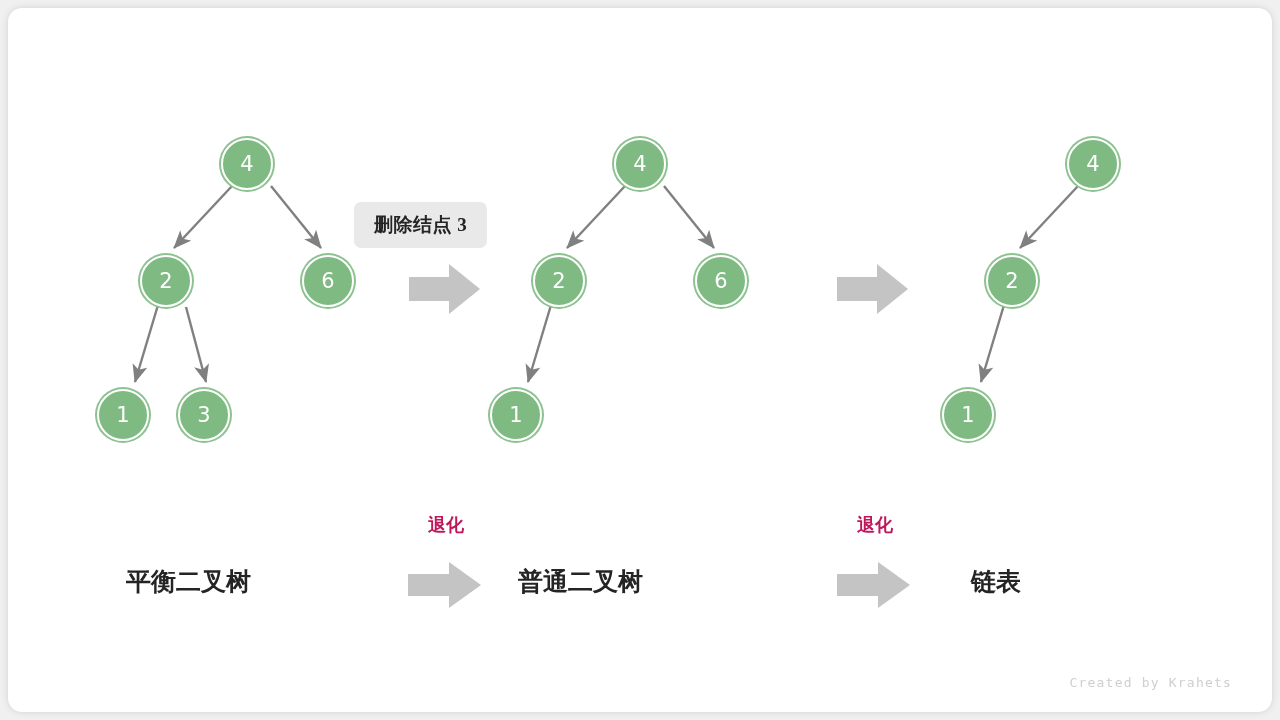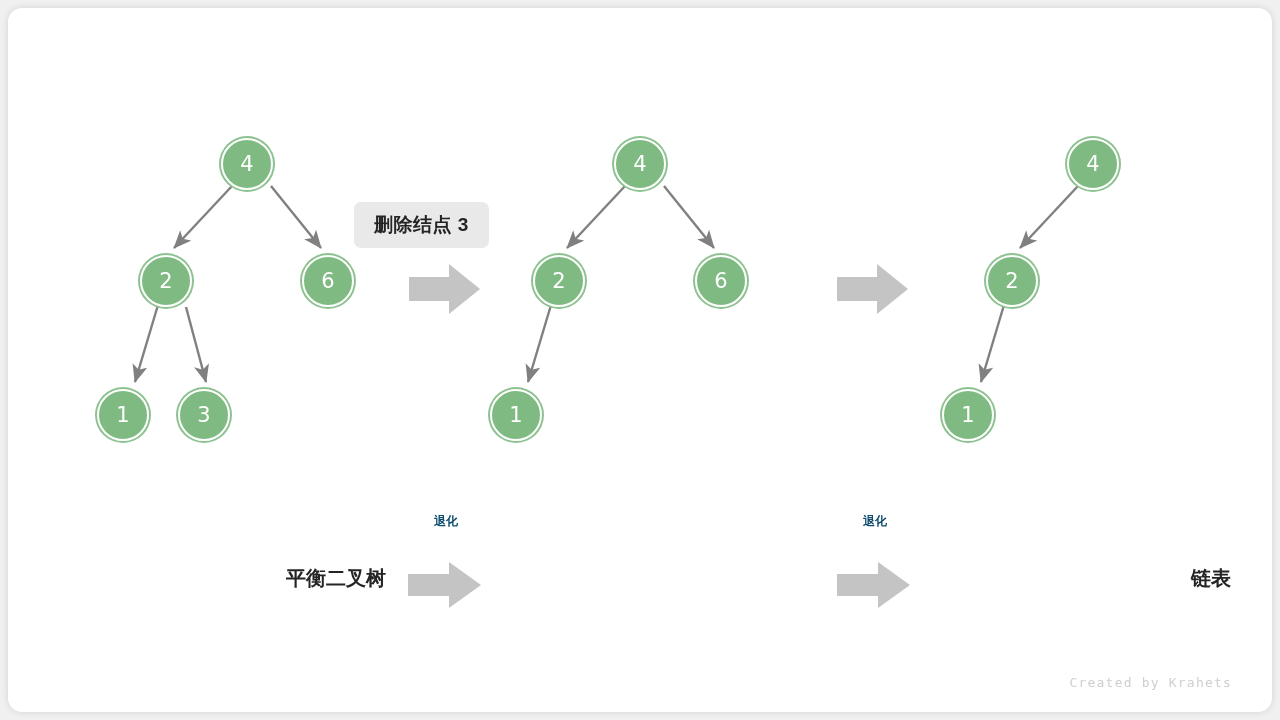--- a/index.html
+++ b/index.html
@@ -66,29 +66,29 @@
     letter-spacing: 0.5px;
     white-space: nowrap;
   }
   .blockarrow {
     position: absolute;
     color: #c4c4c4;
   }
   .caption {
     position: absolute;
     color: #242424;
-    font-size: 20px;
+    font-size: 25px;
     font-weight: bold;
     white-space: nowrap;
-    text-align: right;
+    text-align: left;
   }
   .substep {
     position: absolute;
-    color: #0c4a6e;
-    font-size: 12px;
+    color: #be185d;
+    font-size: 18px;
     font-weight: bold;
     white-space: nowrap;
     text-align: center;
   }
   .watermark {
     position: absolute;
     right: 40px;
     bottom: 22px;
     color: #cfcfcf;
     font-size: 13px;
@@ -123,21 +123,21 @@
       <line x1="996" y1="297" x2="973" y2="374"></line>
     </g>
   </svg>
 
   <div class="node" style="left:213px; top:130px;">4</div>
   <div class="node" style="left:132px; top:247px;">2</div>
   <div class="node" style="left:294px; top:247px;">6</div>
   <div class="node" style="left:89px; top:381px;">1</div>
   <div class="node" style="left:170px; top:381px;">3</div>
 
-  <div class="badge" style="left:346px; top:194px;">删除结点  3</div>
+  <div class="badge" style="left:346px; top:194px;font-family:Liberation Serif, serif;">删除结点  3</div>
 
   <div class="blockarrow" style="left:401px; top:254px;">
     <svg width="72" height="54" viewBox="0 0 72 54" xmlns="http://www.w3.org/2000/svg">
       <path d="M0,15 L40,15 L40,2 L71,27 L40,52 L40,39 L0,39 Z" fill="#c4c4c4"></path>
     </svg>
   </div>
 
   <div class="node" style="left:606px; top:130px;">4</div>
   <div class="node" style="left:525px; top:247px;">2</div>
   <div class="node" style="left:687px; top:247px;">6</div>
@@ -158,20 +158,21 @@
   <div class="substep" style="left:802px; top:505px; width:130px;">退化</div>
 
   <div class="caption" style="left:118px; top:557px; width:260px;">平衡二叉树</div>
 
   <div class="blockarrow" style="left:400px; top:552px;">
     <svg width="74" height="50" viewBox="0 0 74 50" xmlns="http://www.w3.org/2000/svg">
       <path d="M0,14 L41,14 L41,2 L73,25 L41,48 L41,36 L0,36 Z" fill="#c4c4c4"></path>
     </svg>
   </div>
 
+  <div class="caption" style="left:510px; top:557px; width:260px;">普通二叉树</div>
 
   <div class="blockarrow" style="left:829px; top:552px;">
     <svg width="74" height="50" viewBox="0 0 74 50" xmlns="http://www.w3.org/2000/svg">
       <path d="M0,14 L41,14 L41,2 L73,25 L41,48 L41,36 L0,36 Z" fill="#c4c4c4"></path>
     </svg>
   </div>
 
   <div class="caption" style="left:963px; top:557px; width:260px;">链表</div>
 
   <div class="watermark">Created by Krahets</div>

